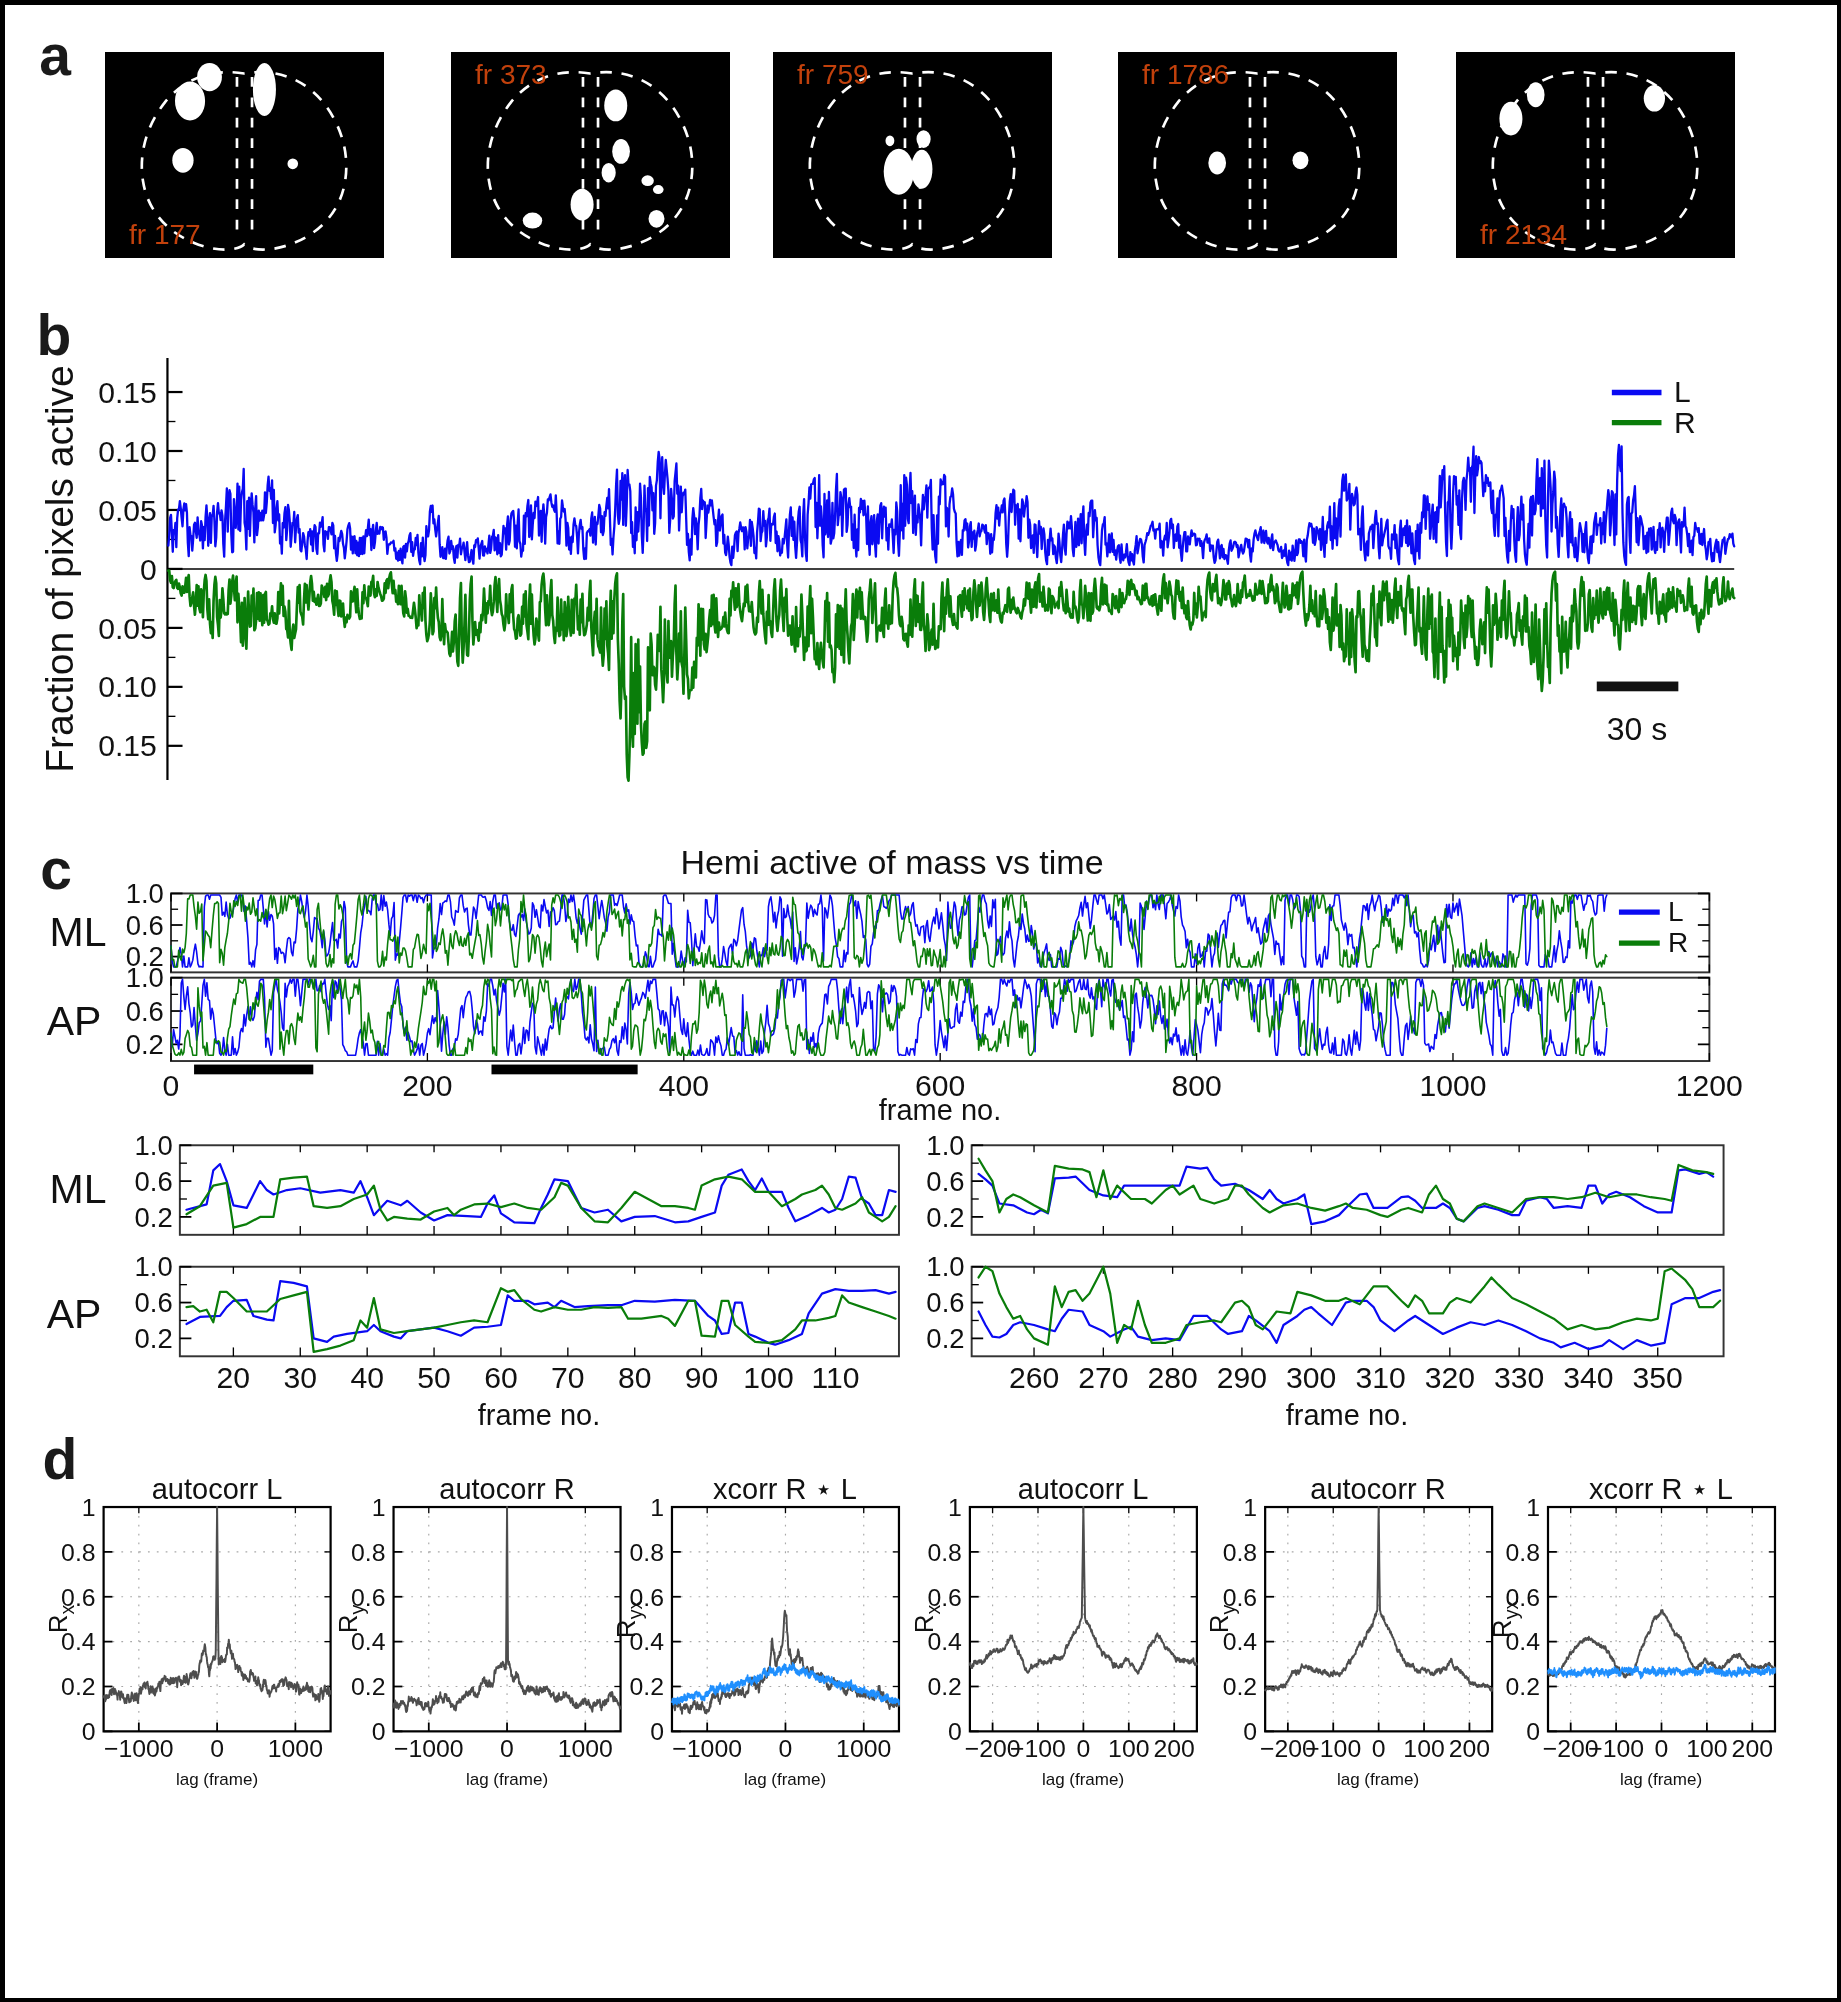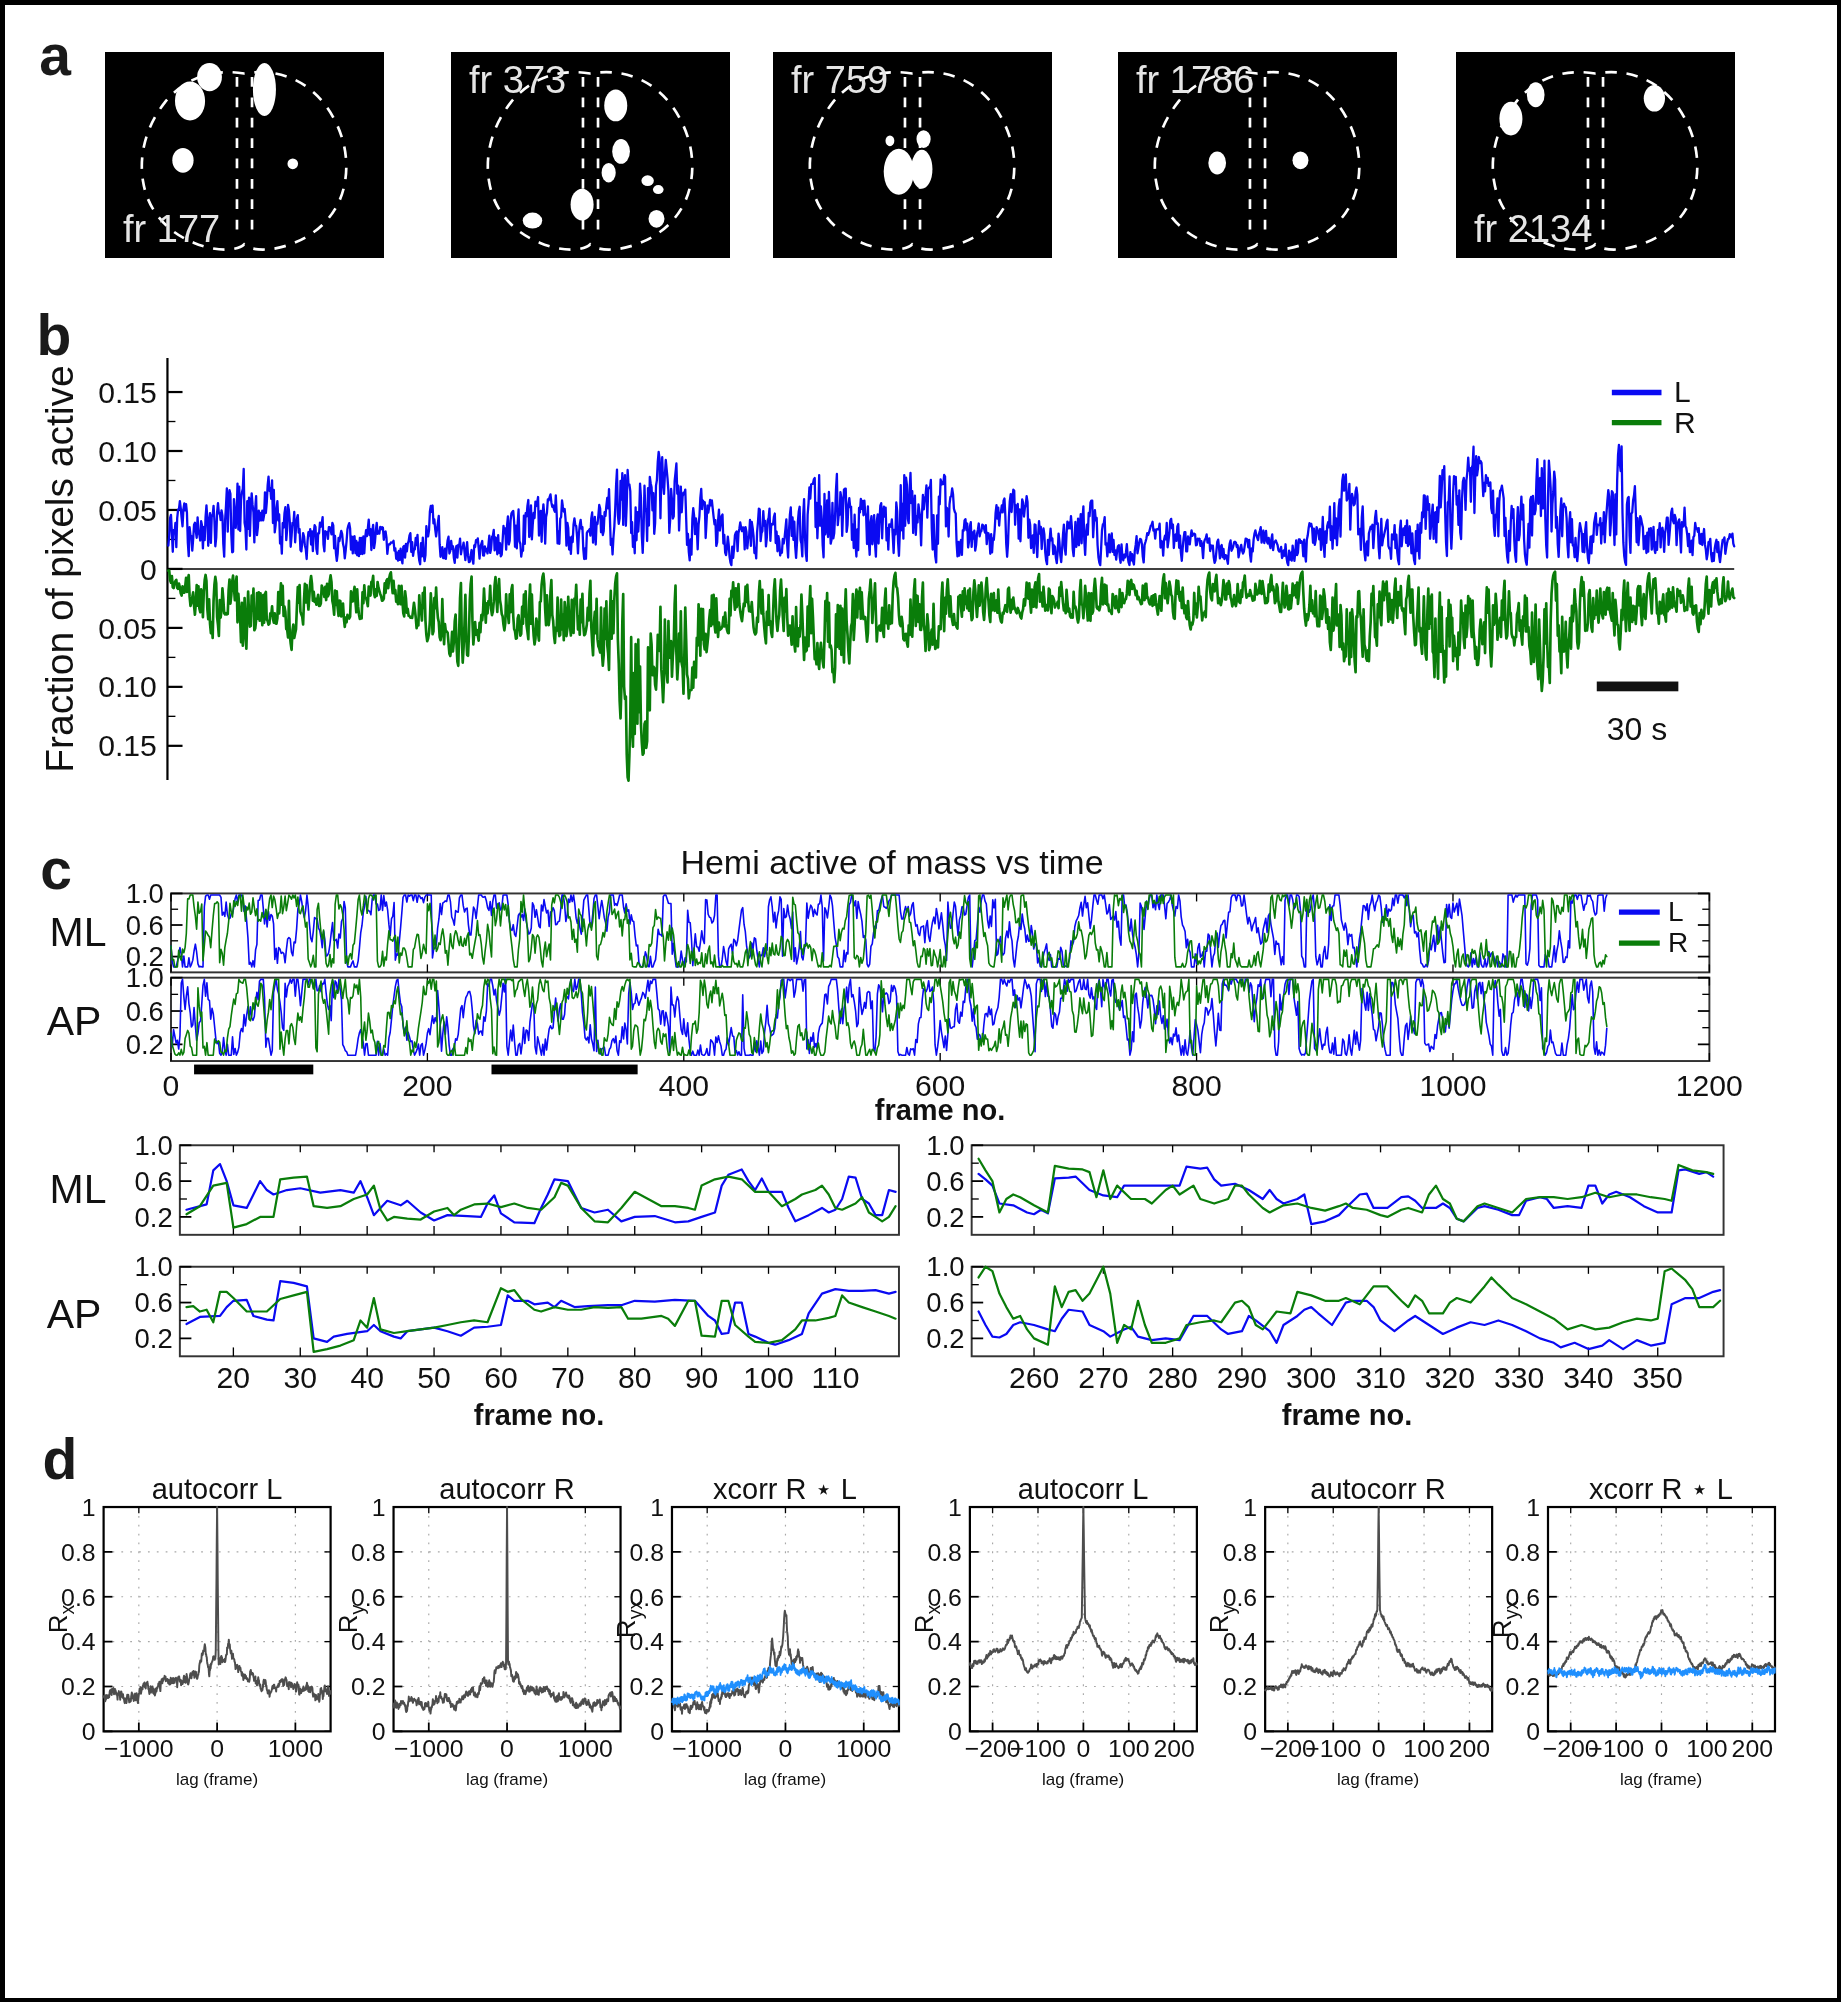--- a/index.html
+++ b/index.html
@@ -4,29 +4,29 @@
 <style>
   html,body{margin:0;padding:0;background:#888;}
   #canvas{position:relative;width:1842px;height:2003px;background:#fff;border:5.3px solid #000;box-sizing:border-box;overflow:hidden;font-family:"Liberation Sans",sans-serif;color:#111;}
   #gfx{position:absolute;left:0;top:0;z-index:1;}
   .lbl{position:absolute;z-index:2;white-space:nowrap;}
   .ctr{transform:translate(-50%,-50%);}
   .vctr{transform:translate(0,-50%);}
   .plabel{font-size:57px;font-weight:bold;color:#1a1a1a;}
   .tile{position:absolute;top:47px;width:279px;height:206px;background:#000;z-index:2;}
   .tile svg{position:absolute;left:0;top:0;}
-  .frlabel{position:absolute;left:18px;color:#e5e5e5;font-size:38px;z-index:3;}
+  .frlabel{position:absolute;left:24px;color:#c2410c;font-size:28px;z-index:3;}
   .pos-top{top:7px;} .pos-bottom{bottom:7px;margin-top:20px;}
   .rot{transform:translate(-50%,-50%) rotate(-90deg);}
   .bylab{font-size:39px;}
   .rowlab{font-size:41px;}
   .ctitle{font-size:34px;}
   .legtxt{font-size:30px;}
   .clegtxt{font-size:28px;}
-  .axlab{font-size:29px;font-weight:bold;}
+  .axlab{font-size:29px;}
   .dtitle{font-size:29px;}
   .dxlab{font-size:17px;}
   .dylab{font-size:26px;}
   .dylab sub{font-size:19.5px;}
   .sbar{font-size:32px;margin-top:8px;}
 </style>
 </head>
 <body>
 
 <div id="canvas">

